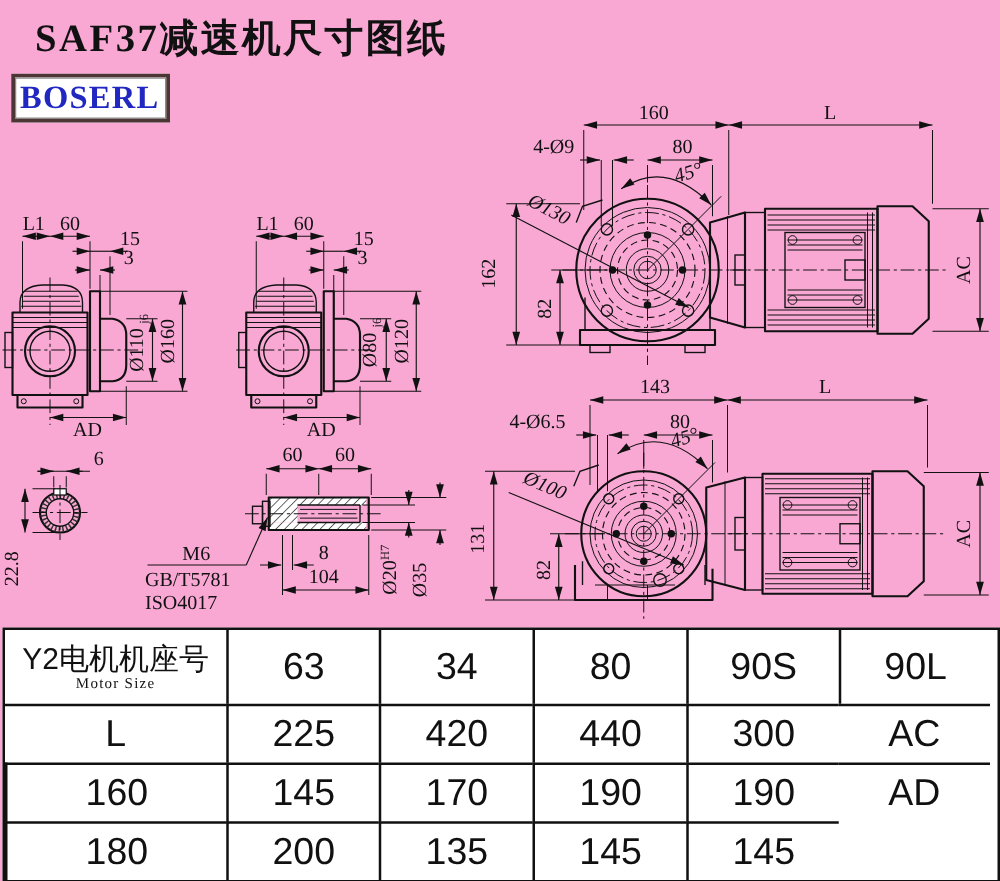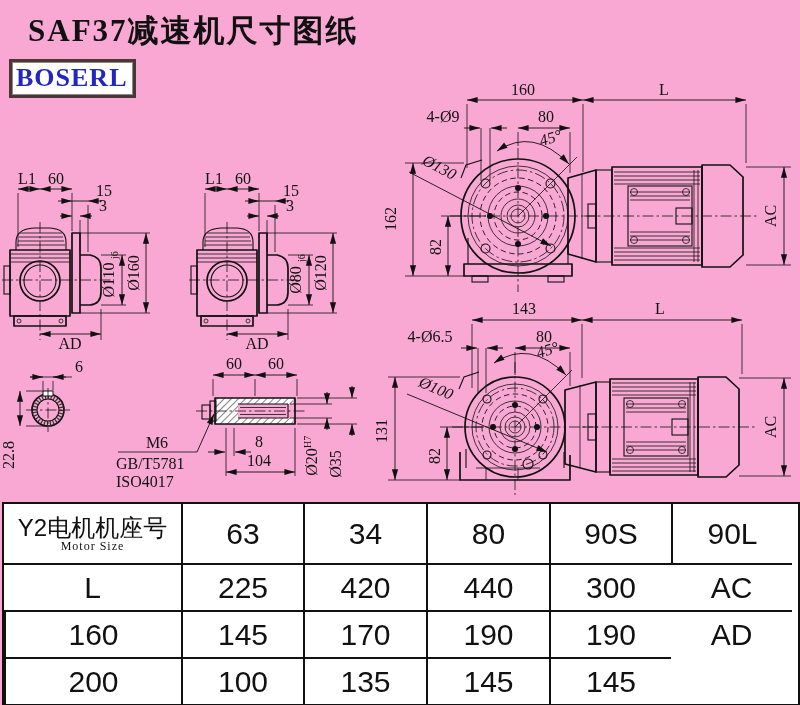--- a/index.html
+++ b/index.html
@@ -372,20 +372,20 @@
     <div class="cell">300</div>
 
     <div class="cell c0">AC</div>
     <div class="cell">160</div>
     <div class="cell">145</div>
     <div class="cell">170</div>
     <div class="cell">190</div>
     <div class="cell">190</div>
 
     <div class="cell c0">AD</div>
+    <div class="cell">180</div>
     <div class="cell">200</div>
-    <div class="cell">100</div>
     <div class="cell">135</div>
     <div class="cell">145</div>
     <div class="cell">145</div>
   </div>
 
 </div>
 
 </body></html>

